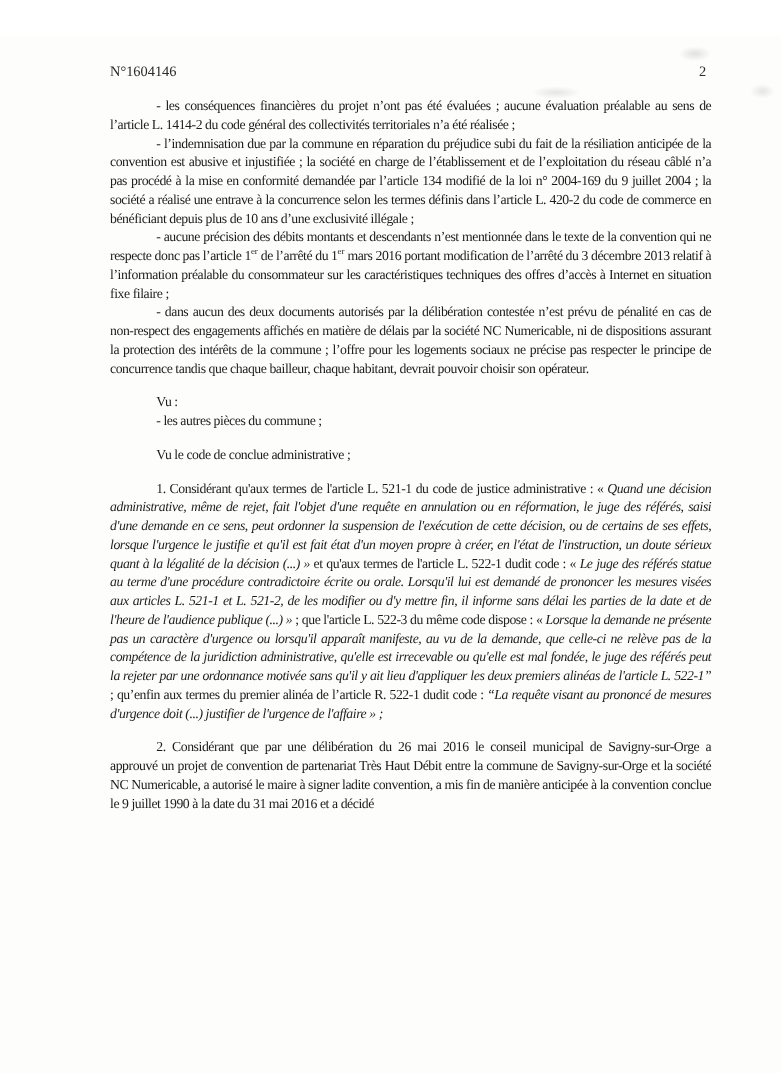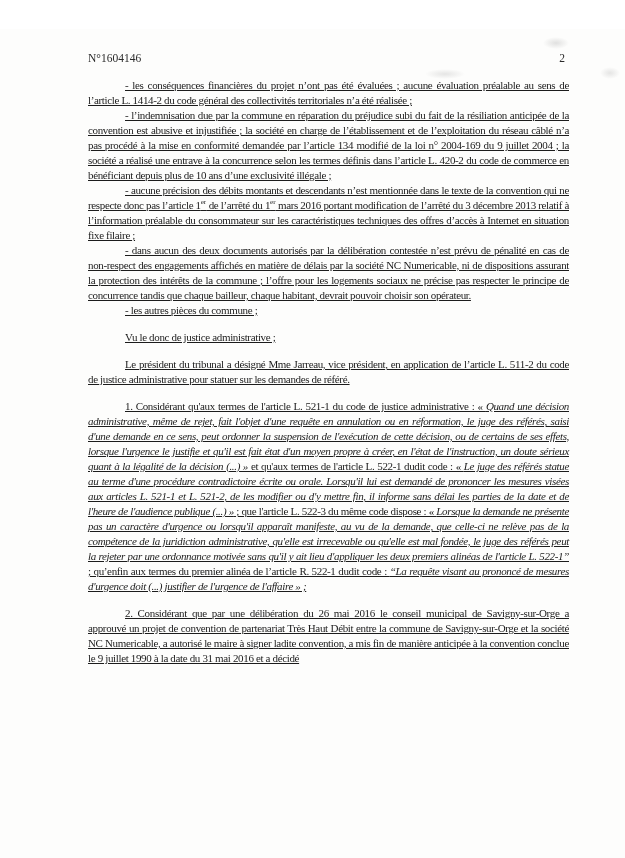--- a/index.html
+++ b/index.html
@@ -32,21 +32,21 @@
     top: 49px;
     left: 88px;
     width: 481px;
     font-size: 11px;
     line-height: 15px;
     letter-spacing: -0.35px;
     text-align: justify;
     color: #1c1c1c;
   }
   .para { margin: 0; }
-  .para.ind { text-indent: 37px; text-decoration: underline; }
+  .para.ind { text-indent: 37px; }
   .para.gap { margin-top: 12px; }
   .it { font-style: italic; }
   .un { text-decoration: underline; }
   sup {
     font-size: 7px;
     line-height: 0;
     vertical-align: super;
     letter-spacing: 0;
   }
   .smudge {
@@ -78,19 +78,19 @@
   <div class="header">
     <span>N°1604146</span>
     <span>2</span>
   </div>
 
   <main class="doc">
       <p class="para ind"><span>- les conséquences financières du projet n’ont pas été évaluées ; aucune évaluation préalable au sens de l’article L. 1414-2 du code général des collectivités territoriales n’a été réalisée ;</span></p>
       <p class="para ind"><span>- l’indemnisation due par la commune en réparation du préjudice subi du fait de la résiliation anticipée de la convention est abusive et injustifiée ; la société en charge de l’établissement et de l’exploitation du réseau câblé n’a pas procédé à la mise en conformité demandée par l’article 134 modifié de la loi n° 2004-169 du 9 juillet 2004 ; la société a réalisé une entrave à la concurrence selon les termes définis dans l’article L. 420-2 du code de commerce en bénéficiant depuis plus de 10 ans d’une exclusivité illégale ;</span></p>
       <p class="para ind"><span>- aucune précision des débits montants et descendants n’est mentionnée dans le texte de la convention qui ne respecte donc pas l’article 1</span><sup>er</sup><span> de l’arrêté du 1</span><sup>er</sup><span> mars 2016 portant modification de l’arrêté du 3 décembre 2013 relatif à l’information préalable du consommateur sur les caractéristiques techniques des offres d’accès à Internet en situation fixe filaire ;</span></p>
       <p class="para ind"><span>- dans aucun des deux documents autorisés par la délibération contestée n’est prévu de pénalité en cas de non-respect des engagements affichés en matière de délais par la société NC Numericable, ni de dispositions assurant la protection des intérêts de la commune ; l’offre pour les logements sociaux ne précise pas respecter le principe de concurrence tandis que chaque bailleur, chaque habitant, devrait pouvoir choisir son opérateur.</span></p>
+      <p class="para gap ind"><span>Vu :</span></p>
       <p class="para ind"><span>- les autres pièces du commune ;</span></p>
-      <p class="para gap ind"><span>Vu le donc de justice administrative ;</span></p>
-      <p class="para gap ind"><span>Le président du tribunal a désigné Mme Jarreau, vice président, en application de l’article L. 511-2 du code de justice administrative pour statuer sur les demandes de référé.</span></p>
+      <p class="para gap ind"><span>Vu le code de conclue administrative ;</span></p>
       <p class="para gap ind"><span>1. Considérant qu'aux termes de l'article L. 521-1 du code de justice administrative : « </span><span class="it">Quand une décision administrative, même de rejet, fait l'objet d'une requête en annulation ou en réformation, le juge des référés, saisi d'une demande en ce sens, peut ordonner la suspension de l'exécution de cette décision, ou de certains de ses effets, lorsque l'urgence le justifie et qu'il est fait état d'un moyen propre à créer, en l'état de l'instruction, un doute sérieux quant à la légalité de la décision (...) »</span><span> et qu'aux termes de l'article L. 522-1 dudit code : « </span><span class="it">Le juge des référés statue au terme d'une procédure contradictoire écrite ou orale. Lorsqu'il lui est demandé de prononcer les mesures visées aux articles L. 521-1 et L. 521-2, de les modifier ou d'y mettre fin, il informe sans délai les parties de la date et de l'heure de l'audience publique (...) »</span><span> ; que l'article L. 522-3 du même code dispose : « </span><span class="it">Lorsque la demande ne présente pas un caractère d'urgence ou lorsqu'il apparaît manifeste, au vu de la demande, que celle-ci ne relève pas de la compétence de la juridiction administrative, qu'elle est irrecevable ou qu'elle est mal fondée, le juge des référés peut la rejeter par une ordonnance motivée sans qu'il y ait lieu d'appliquer les deux premiers alinéas de l'article L. 522-1”</span><span> ; qu’enfin aux termes du premier alinéa de l’article R. 522-1 dudit code : </span><span class="it">“La requête visant au prononcé de mesures d'urgence doit (...) justifier de l'urgence de l'affaire » ;</span></p>
       <p class="para gap ind"><span>2. Considérant que par une délibération du 26 mai 2016 le conseil municipal de Savigny-sur-Orge a approuvé un projet de convention de partenariat Très Haut Débit entre la commune de Savigny-sur-Orge et la société NC Numericable, a autorisé le maire à signer ladite convention, a mis fin de manière anticipée à la convention conclue le 9 juillet 1990 à la date du 31 mai 2016 et a décidé</span></p>
     </main>
 </div>
 
 </body></html>

